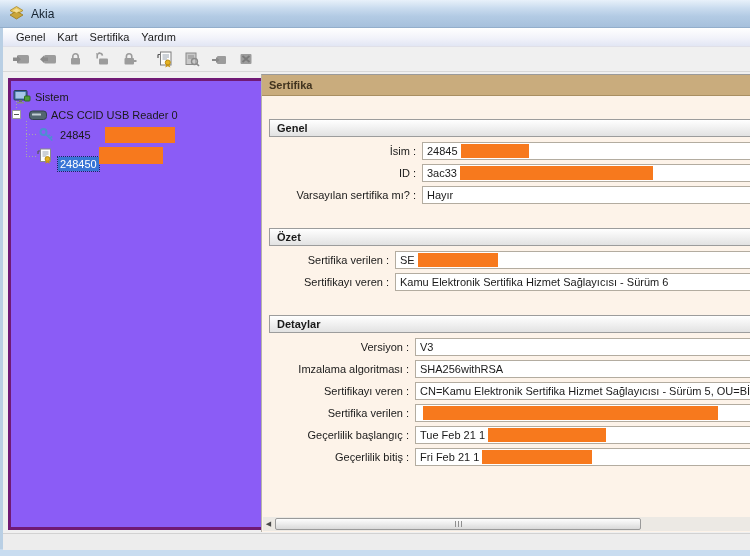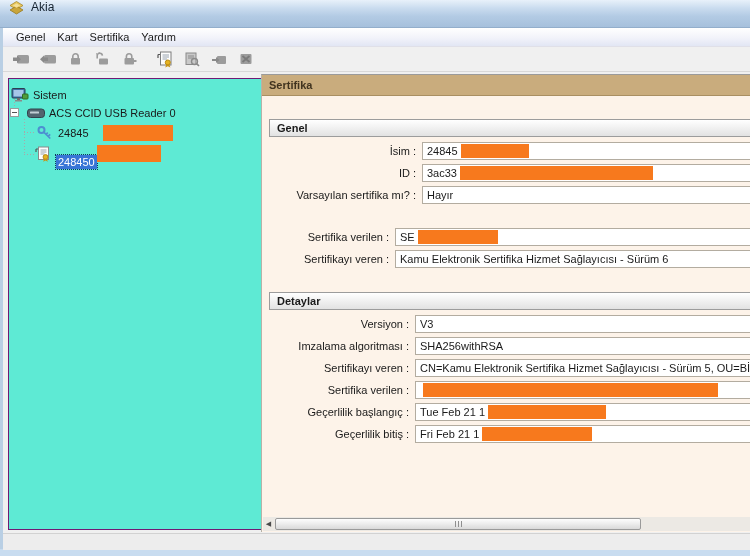--- a/index.html
+++ b/index.html
@@ -1,38 +1,38 @@
 <!DOCTYPE html>
 <html><head>
 <meta charset="utf-8">
 <style>
   html,body{margin:0;padding:0;background:#dfe4ea;font-family:"Liberation Sans",sans-serif;}
   .window{position:relative;width:750px;height:556px;background:#f0f0f0;overflow:hidden;
           font-size:11px;color:#1a1a1a;}
   
   .titlebar{position:absolute;left:0;top:0;width:750px;height:28px;
     background:linear-gradient(180deg,#e8f1fa 0%,#cadcef 30%,#b3cbe4 60%,#a6c0dc 100%);
-    display:flex;border-bottom:1px solid #93aecb;box-sizing:border-box;}
+    display:flex;align-items:center;border-bottom:1px solid #93aecb;box-sizing:border-box;}
   .app-icon{width:17px;height:17px;margin:0 6px 0 8px;display:inline-block;}
   .title-text{font-size:12px;color:#15222f;}
   .frame-left{position:absolute;left:0;top:28px;width:3px;height:528px;background:#b9cfe4;}
   .frame-bottom{position:absolute;left:0;top:549px;width:750px;height:7px;background:#c8dcf0;}
   
   .menubar{position:absolute;left:3px;top:28px;width:747px;height:19px;
     background:linear-gradient(180deg,#ffffff 0%,#f2f3fa 55%,#e2e6f4 100%);
     display:flex;align-items:center;padding-left:7px;box-sizing:border-box;border-bottom:1px solid #e0e0e8;}
   .menu-item{padding:0 6px;height:19px;line-height:19px;cursor:default;}
   .toolbar{position:absolute;left:3px;top:47px;width:747px;height:25px;background:#f0f0f0;
     border-bottom:1px solid #d8d8d8;display:flex;align-items:center;padding-left:4px;box-sizing:border-box;}
   .tb-btn{width:25px;height:22px;display:flex;align-items:center;justify-content:center;border:1px solid transparent;}
   .tb-btn.gap{margin-left:9px;}
   .tb-btn svg{display:block;}
   
-  .tree-panel{position:absolute;left:8px;top:78px;width:297px;height:452px;background:#5eead4;
-    border:1px solid #701a75;box-sizing:border-box;}
+  .tree-panel{position:absolute;left:8px;top:78px;width:297px;height:452px;background:#8b5cf6;
+    border:3px solid #701a75;box-sizing:border-box;}
   .tree-row{position:absolute;display:flex;align-items:center;height:17px;white-space:nowrap;}
   .tree-row .ticon{width:18px;height:16px;margin-right:4px;flex:0 0 auto;}
   .expander{position:absolute;width:9px;height:9px;border:1px solid #9a9a9a;background:#fff;
     box-sizing:border-box;line-height:5px;font-size:8px;text-align:center;color:#555;}
   .expander:after{content:"";position:absolute;left:1px;top:3px;width:5px;height:1px;background:#555;}
   .dot-v{position:absolute;width:1px;background-image:repeating-linear-gradient(to bottom,#a8a8a8 0 1px,transparent 1px 3px);}
   .dot-h{position:absolute;height:1px;background-image:repeating-linear-gradient(to right,#a8a8a8 0 1px,transparent 1px 3px);}
   .sel-label{background:#3875d6;color:#fff;padding:1px 2px;outline:1px dotted #10305e;margin-top:17px;}
   .redact{display:inline-block;background:#f7791d;height:15px;vertical-align:middle;flex:0 0 auto;}
   
@@ -250,20 +250,21 @@
             </div>
           </div>
           <div class="frow">
             <span class="flabel" style="width:147px">Varsayılan sertifika mı? :</span>
             <div class="ffield">
               <span class="val">Hayır</span>
             </div>
           </div>
         </div>
         <div class="section">
+          <div class="sec-header">Özet</div>
           <div class="frow">
             <span class="flabel" style="width:120px">Sertifika verilen :</span>
             <div class="ffield">
               <span class="val">SE</span>
               <span class="redact" style="width:80px"></span>
             </div>
           </div>
           <div class="frow">
             <span class="flabel" style="width:120px">Sertifikayı veren :</span>
             <div class="ffield">

